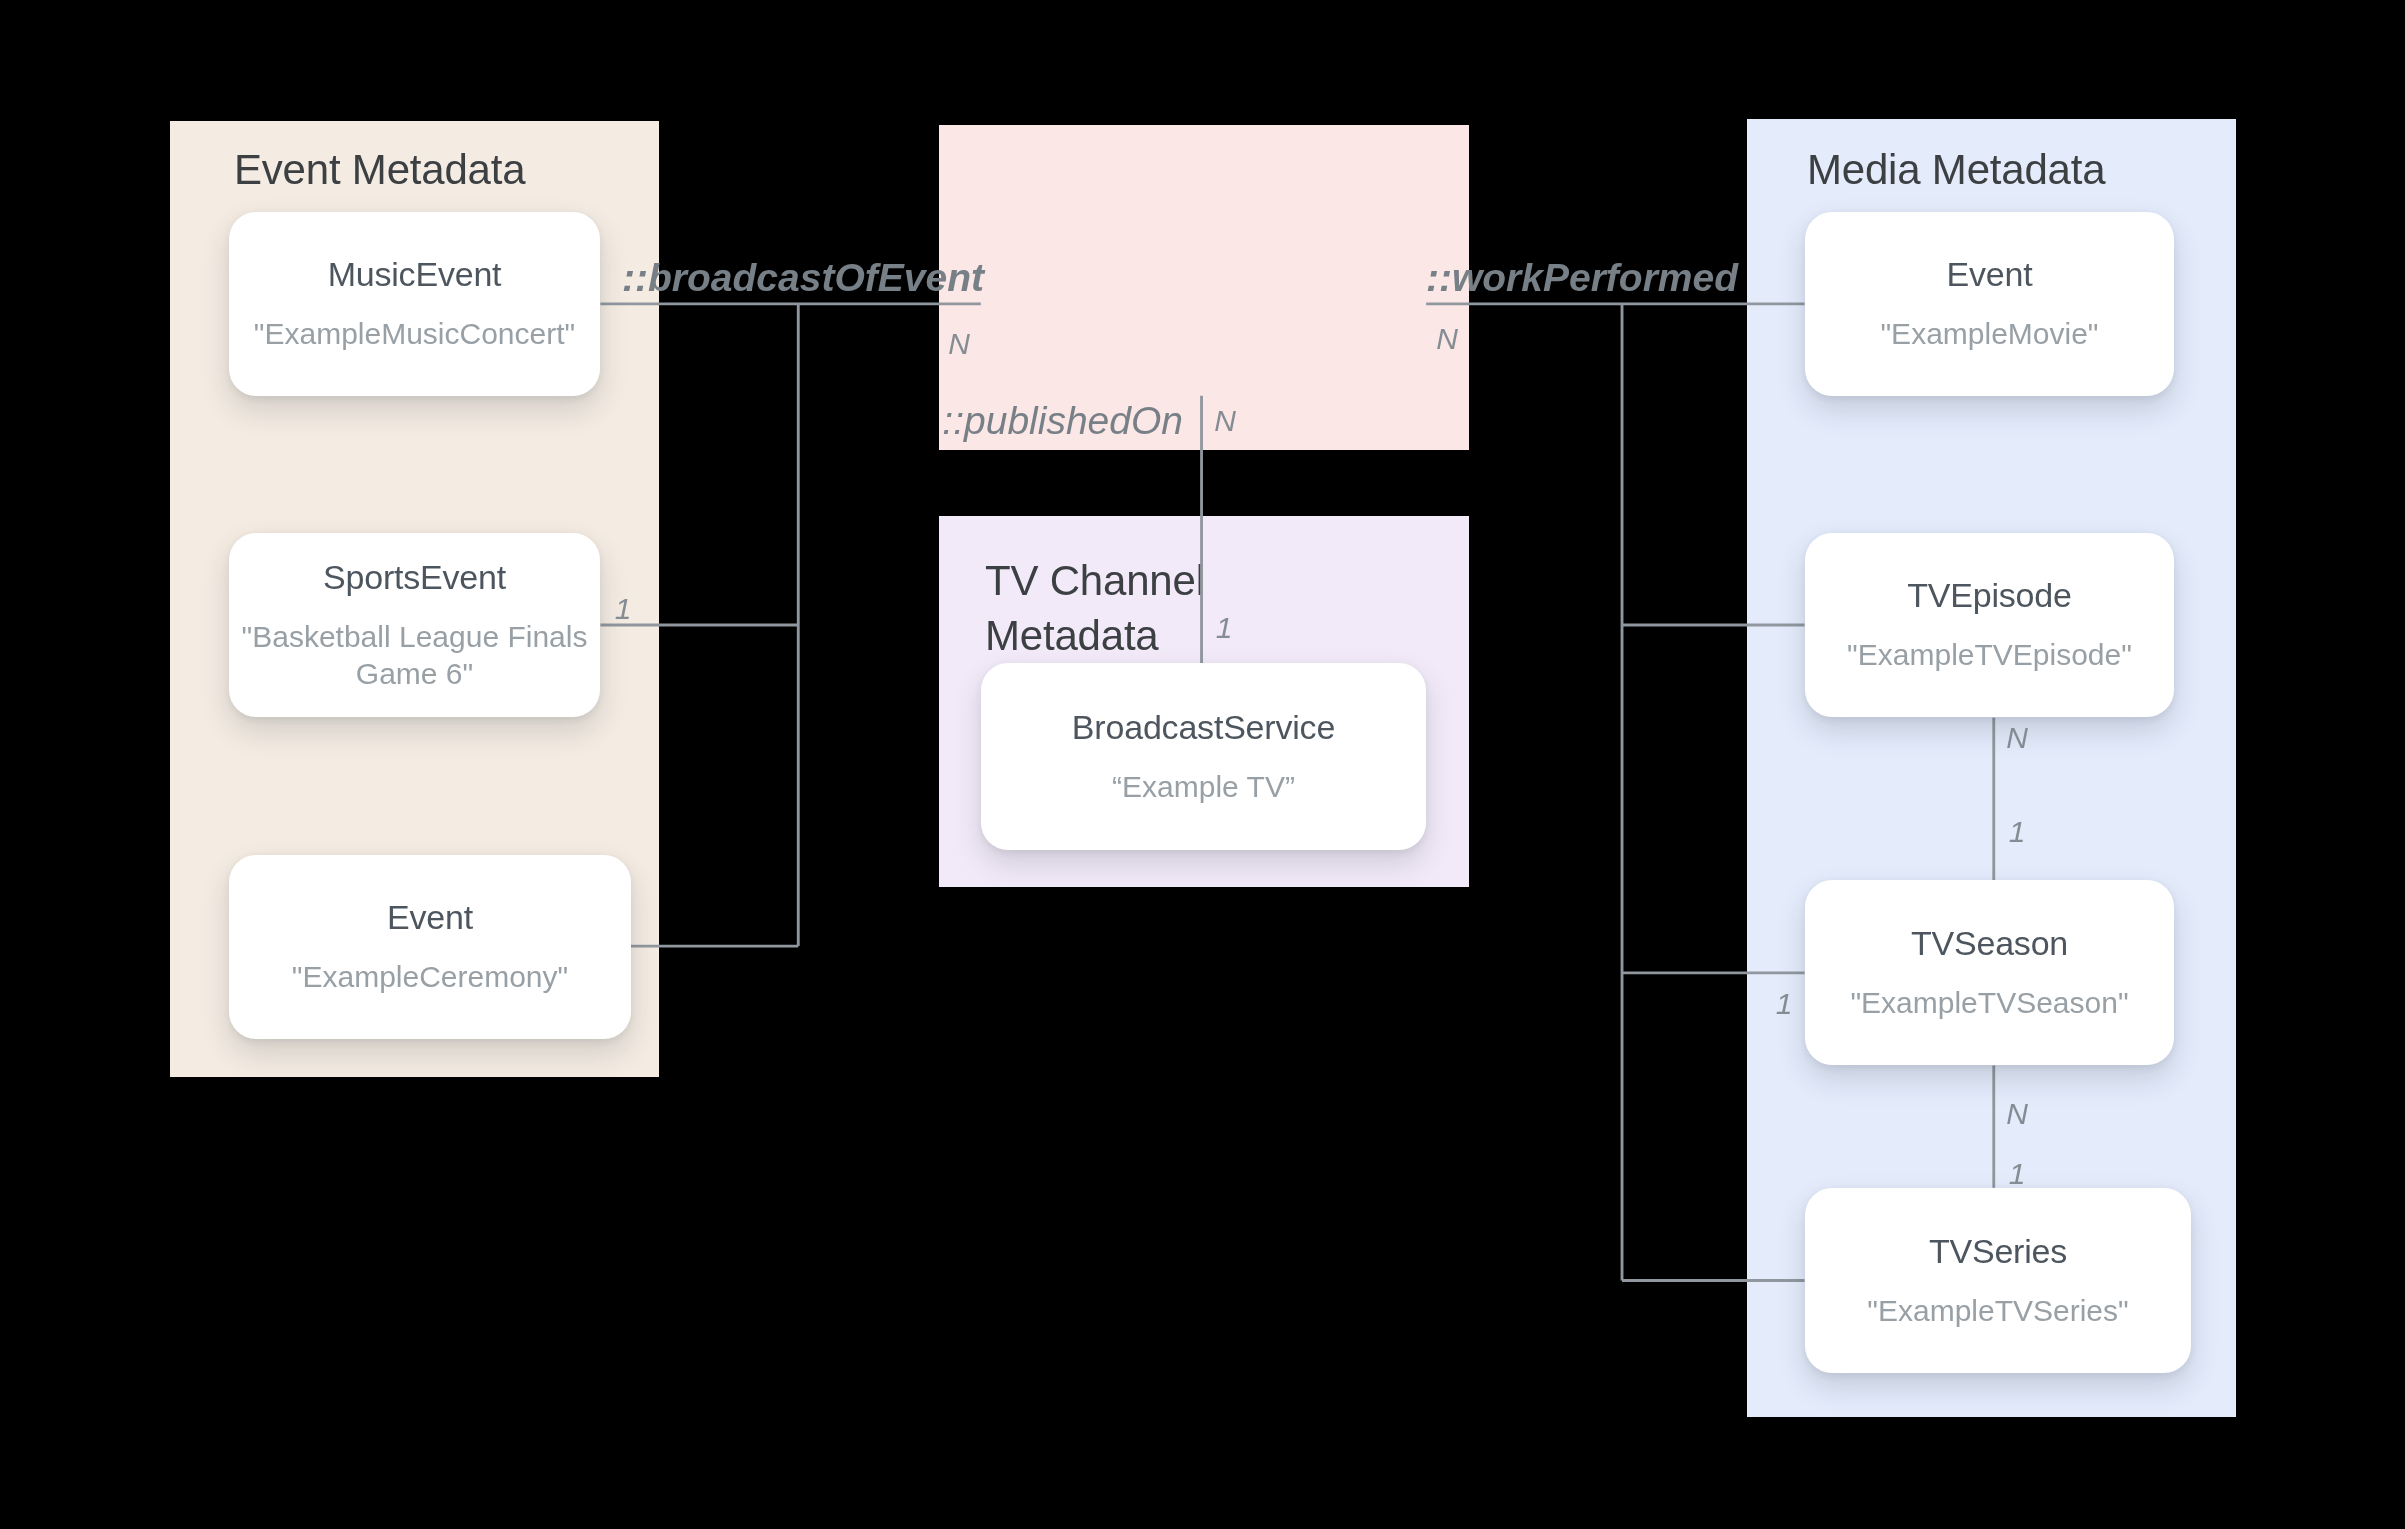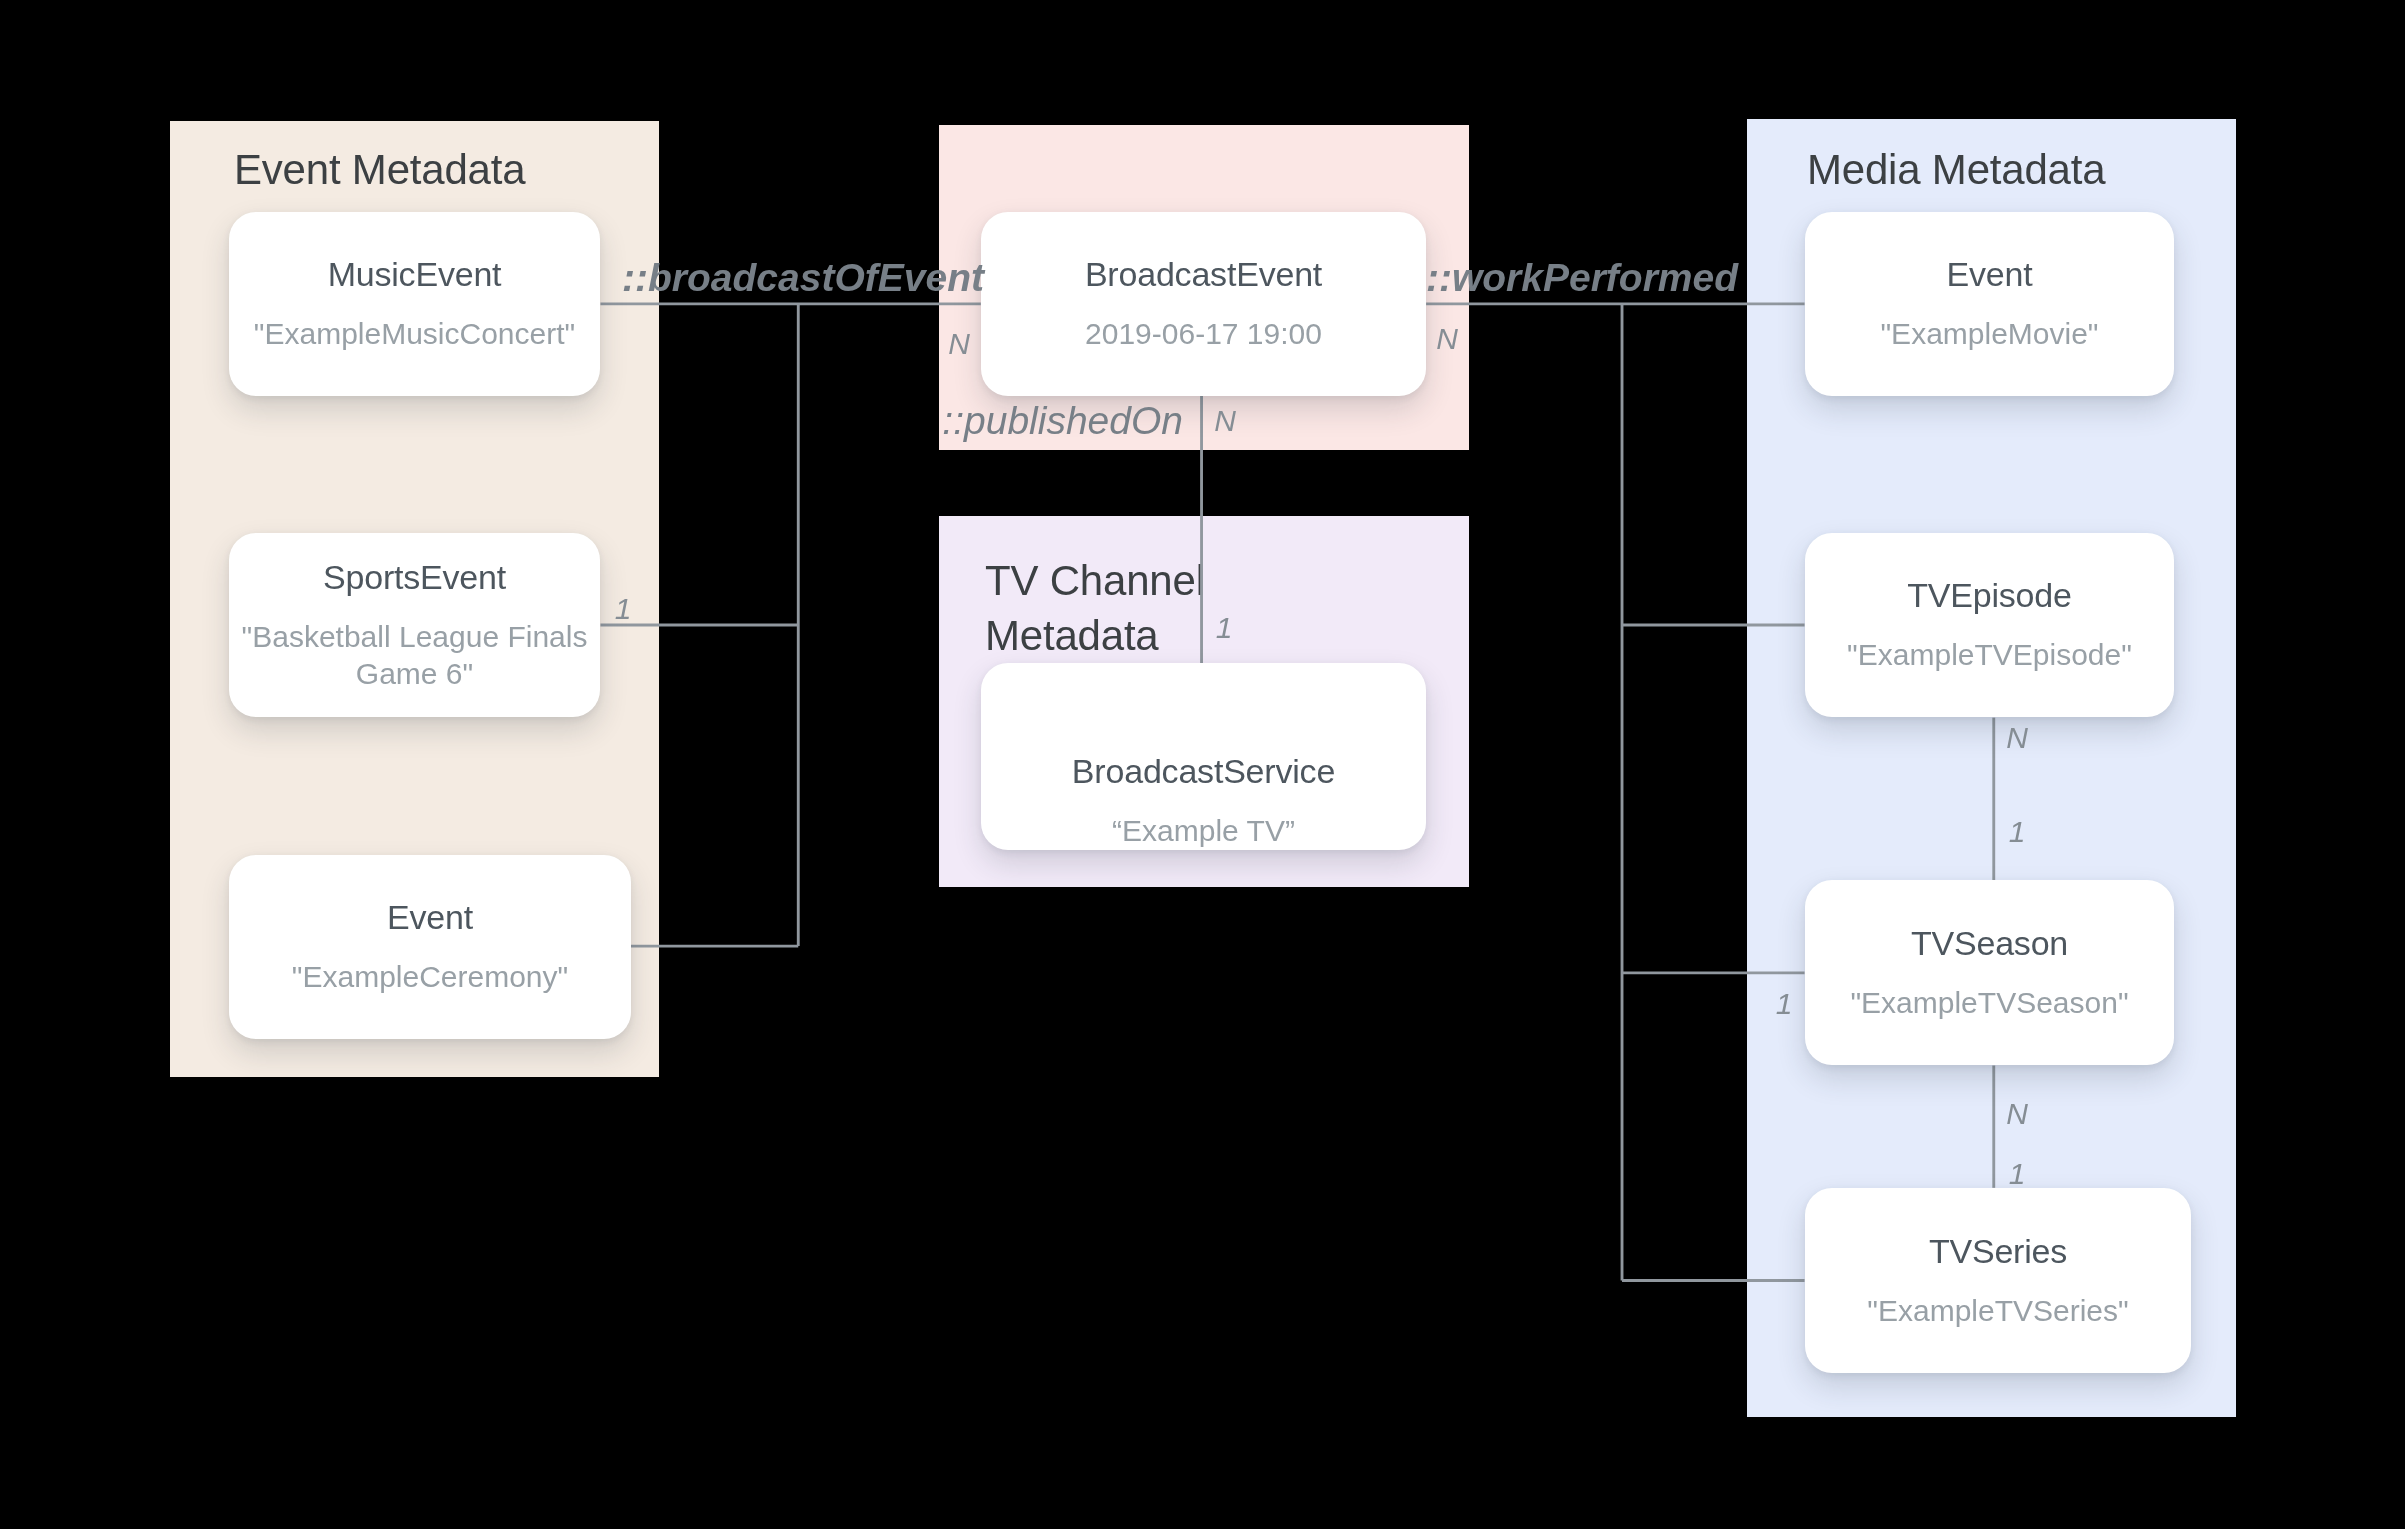--- a/index.html
+++ b/index.html
@@ -68,26 +68,22 @@
   </div>
   <div class="card" style="left:229px;top:533px;width:371px;height:184px;">
     <div class="card-title">SportsEvent</div>
     <div class="card-sub">"Basketball League Finals Game 6"</div>
   </div>
   <div class="card" style="left:229px;top:855px;width:402px;height:184px;">
     <div class="card-title">Event</div>
     <div class="card-sub">"ExampleCeremony"</div>
   </div>
 
-  <div class="card" style="left:981px;top:212px;width:445px;height:184px;">
-    <div class="card-title">BroadcastEvent</div>
-    <div class="card-sub">2019-06-17 19:00</div>
-  </div>
 
-  <div class="card" style="left:981px;top:663px;width:445px;height:187px;justify-content:flex-end;">
+  <div class="card" style="left:981px;top:663px;width:445px;height:187px;">
     <div class="card-title">BroadcastService</div>
     <div class="card-sub">“Example TV”</div>
   </div>
 
   <div class="card" style="left:1805px;top:212px;width:369px;height:184px;">
     <div class="card-title">Event</div>
     <div class="card-sub">"ExampleMovie"</div>
   </div>
   <div class="card" style="left:1805px;top:533px;width:369px;height:184px;">
     <div class="card-title">TVEpisode</div>

